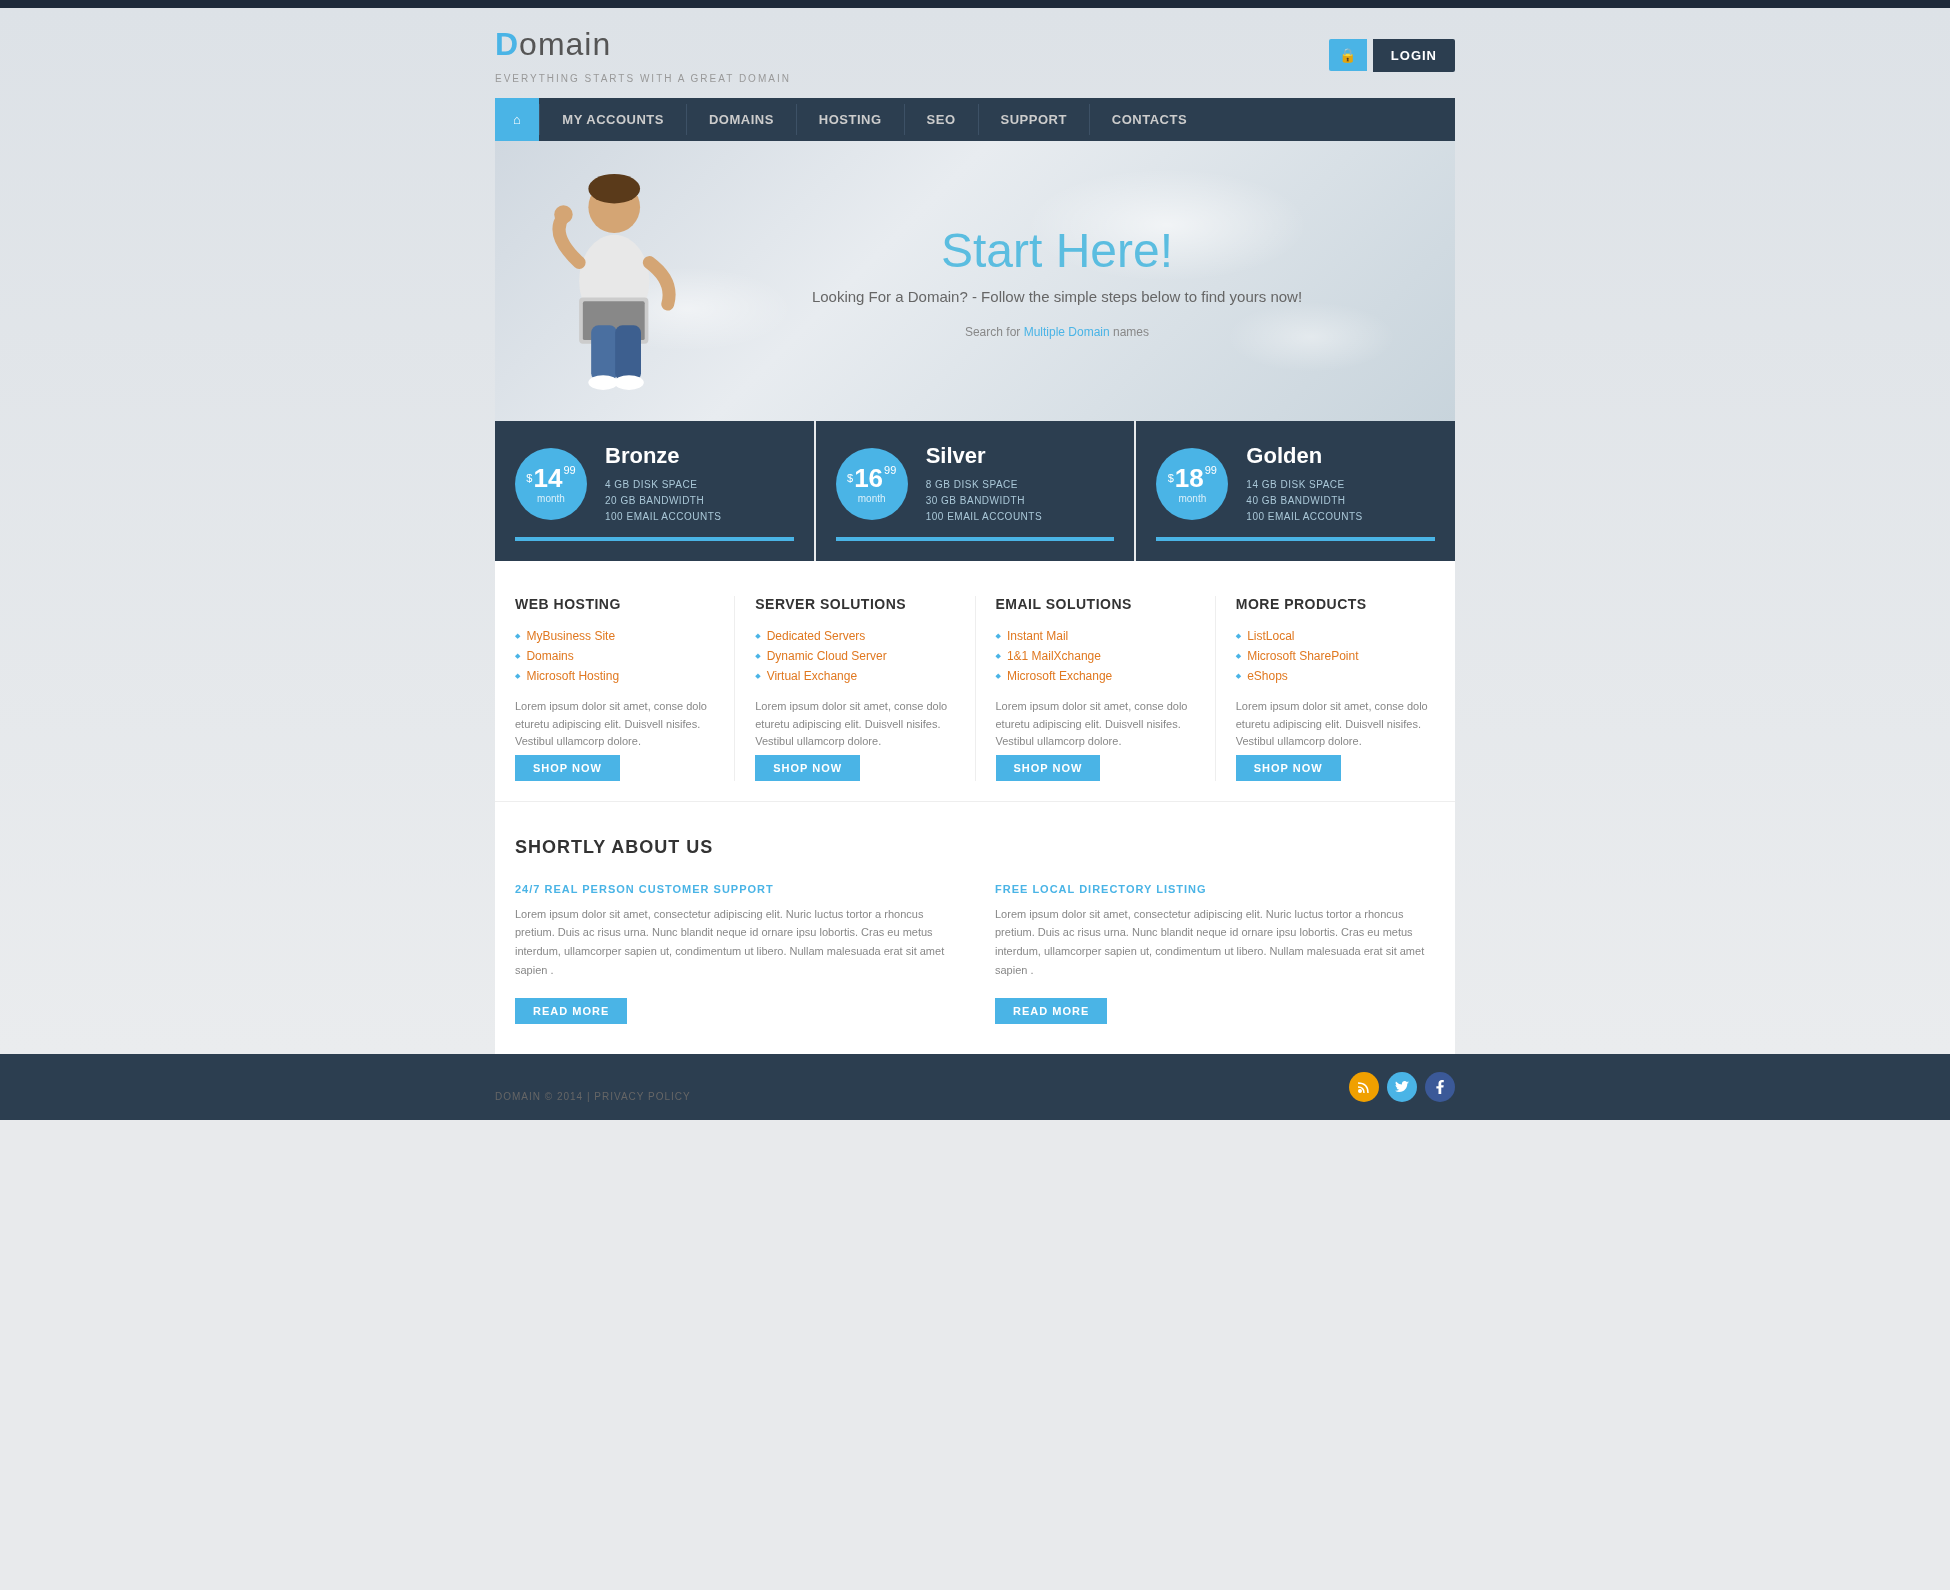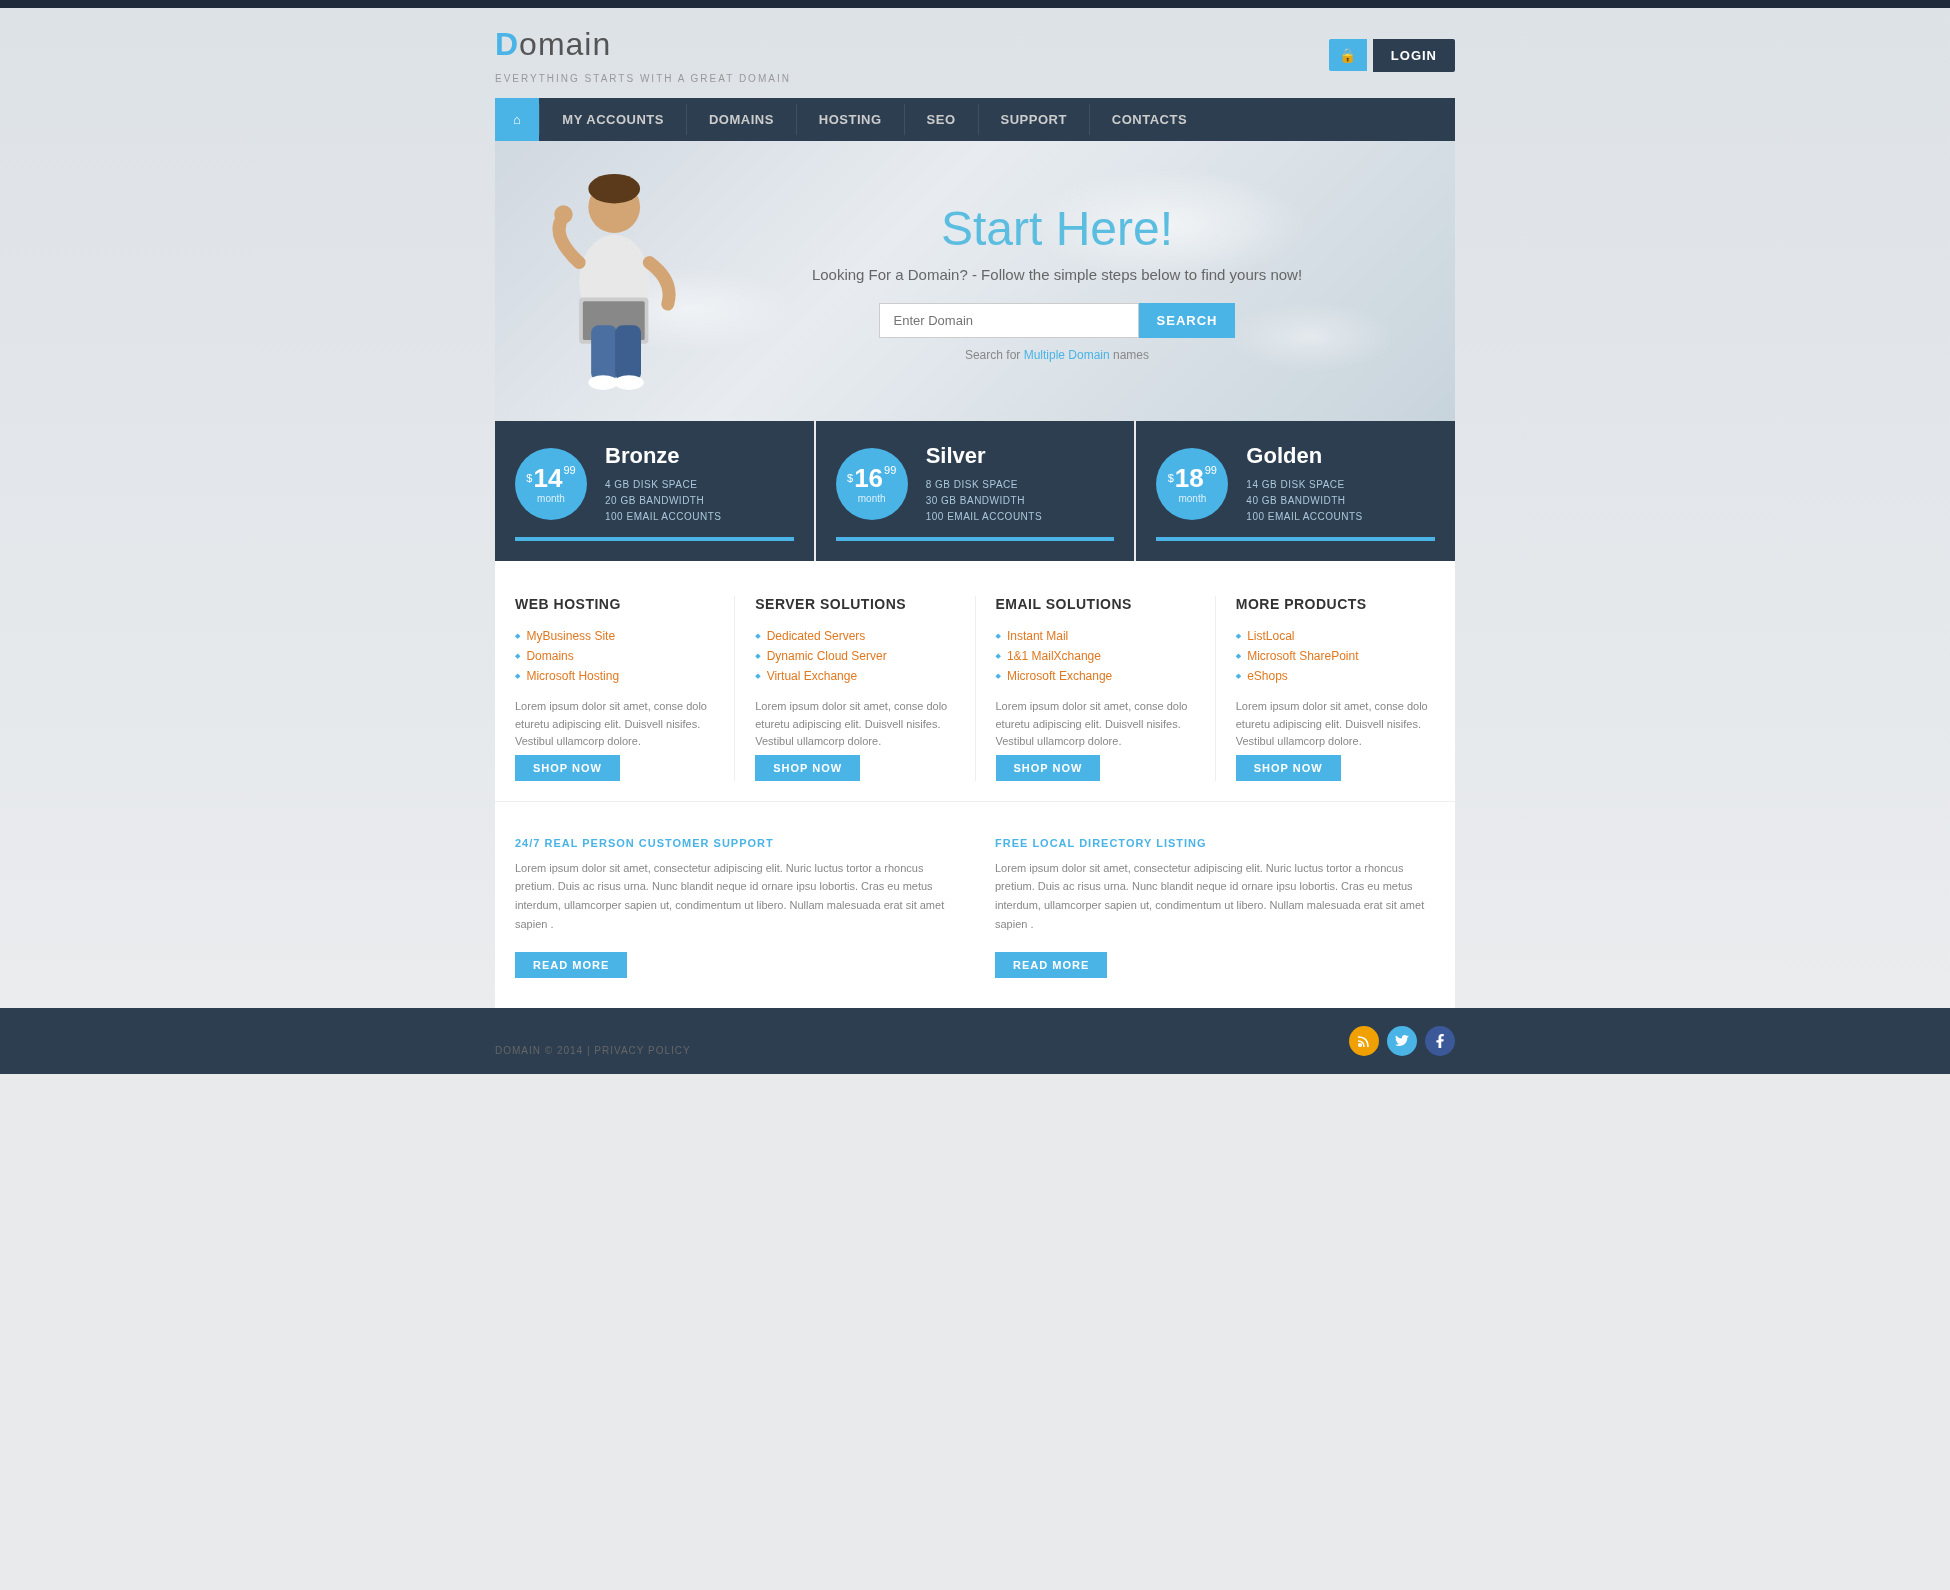--- a/index.html
+++ b/index.html
@@ -481,24 +481,20 @@
             <rect x="85" y="178" width="28" height="60" rx="8" fill="#4a6fa0"></rect>
             <rect x="111" y="178" width="28" height="60" rx="8" fill="#3d5f8f"></rect>
 
             <ellipse cx="98" cy="240" rx="16" ry="8" fill="#fff"></ellipse>
             <ellipse cx="126" cy="240" rx="16" ry="8" fill="#fff"></ellipse>
           </svg>
         </div>
         <div class="hero-content">
           <div class="hero-title">Start Here!</div>
           <div class="hero-subtitle">Looking For a Domain? - Follow the simple steps below to find yours now!</div>
-          <div class="search-row">
-            <input class="search-input" type="text" placeholder="Enter Domain" style="">
-            <button class="search-btn">SEARCH</button>
-          </div>
           <div class="hero-multi">
             <span>Search for </span><a href="#">Multiple Domain</a><span> names</span>
           </div>
         </div>
       </div>
 
       <div class="pricing-section">
 
         <div class="pricing-card">
           <div class="pricing-card-inner">
@@ -629,20 +625,21 @@
               </li>
           </ul>
           <div class="feature-desc">Lorem ipsum dolor sit amet, conse dolo eturetu adipiscing elit. Duisvell nisifes. Vestibul ullamcorp dolore.</div>
           <button class="shop-btn">SHOP NOW</button>
         </div>
 
       </div>
 
       <div class="about-section">
         <div style="padding:0 20px;">
+          <div class="about-title">SHORTLY ABOUT US</div>
           <div class="about-cols">
             <div class="about-col">
               <div class="about-col-title">24/7 REAL PERSON CUSTOMER SUPPORT</div>
               <div class="about-col-text">Lorem ipsum dolor sit amet, consectetur adipiscing elit. Nuric luctus tortor a rhoncus pretium. Duis ac risus urna. Nunc blandit neque id ornare ipsu lobortis. Cras eu metus interdum, ullamcorper sapien ut, condimentum ut libero. Nullam malesuada erat sit amet sapien .</div>
               <button class="read-more-btn">READ MORE</button>
             </div>
             <div class="about-col">
               <div class="about-col-title">FREE LOCAL DIRECTORY LISTING</div>
               <div class="about-col-text">Lorem ipsum dolor sit amet, consectetur adipiscing elit. Nuric luctus tortor a rhoncus pretium. Duis ac risus urna. Nunc blandit neque id ornare ipsu lobortis. Cras eu metus interdum, ullamcorper sapien ut, condimentum ut libero. Nullam malesuada erat sit amet sapien .</div>
               <button class="read-more-btn">READ MORE</button>

